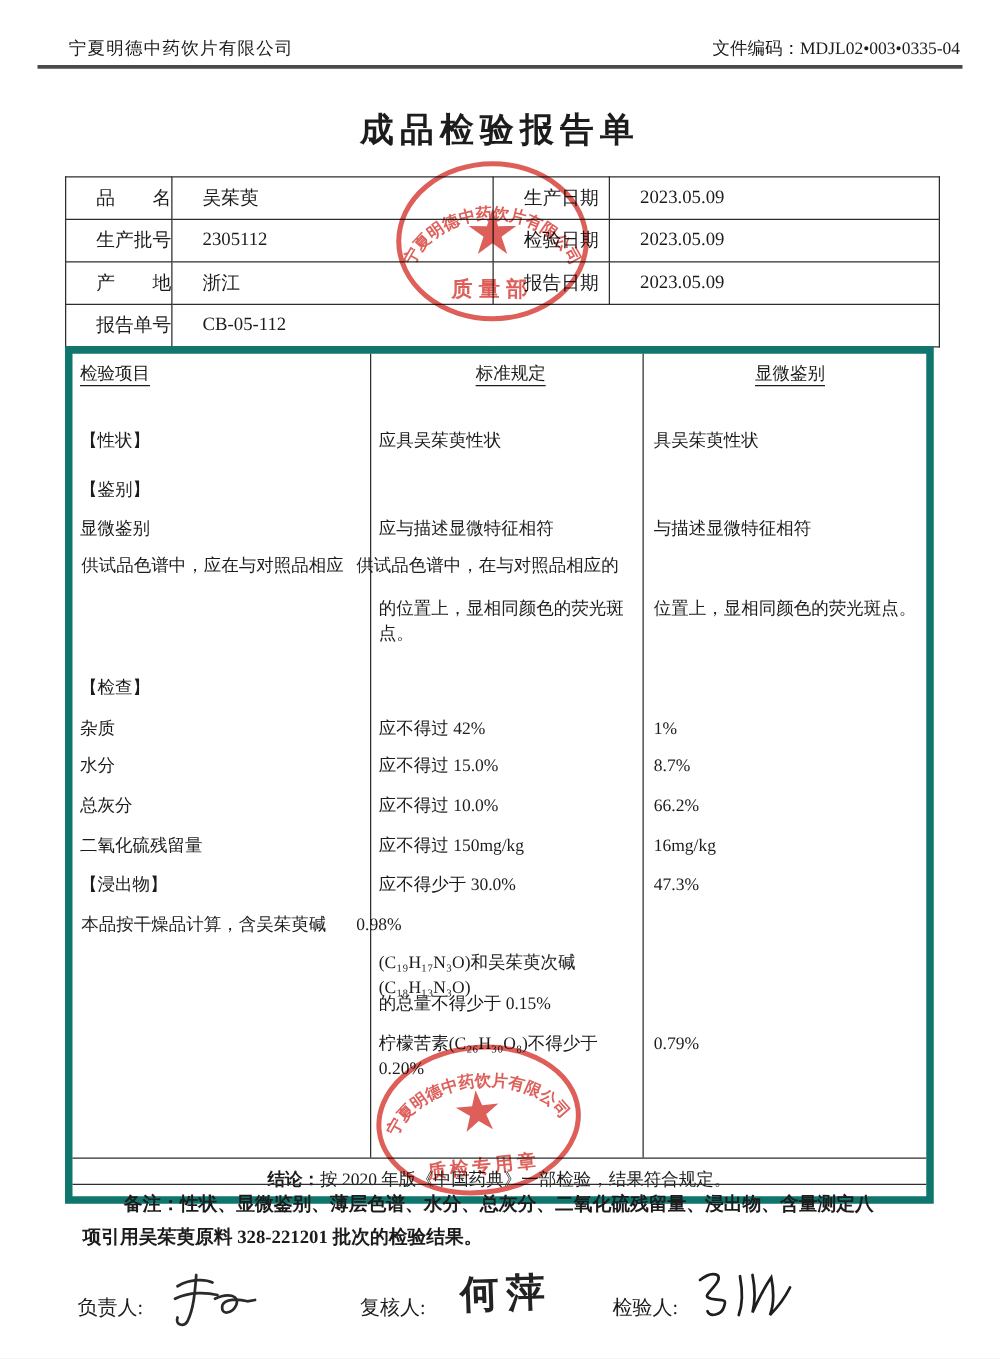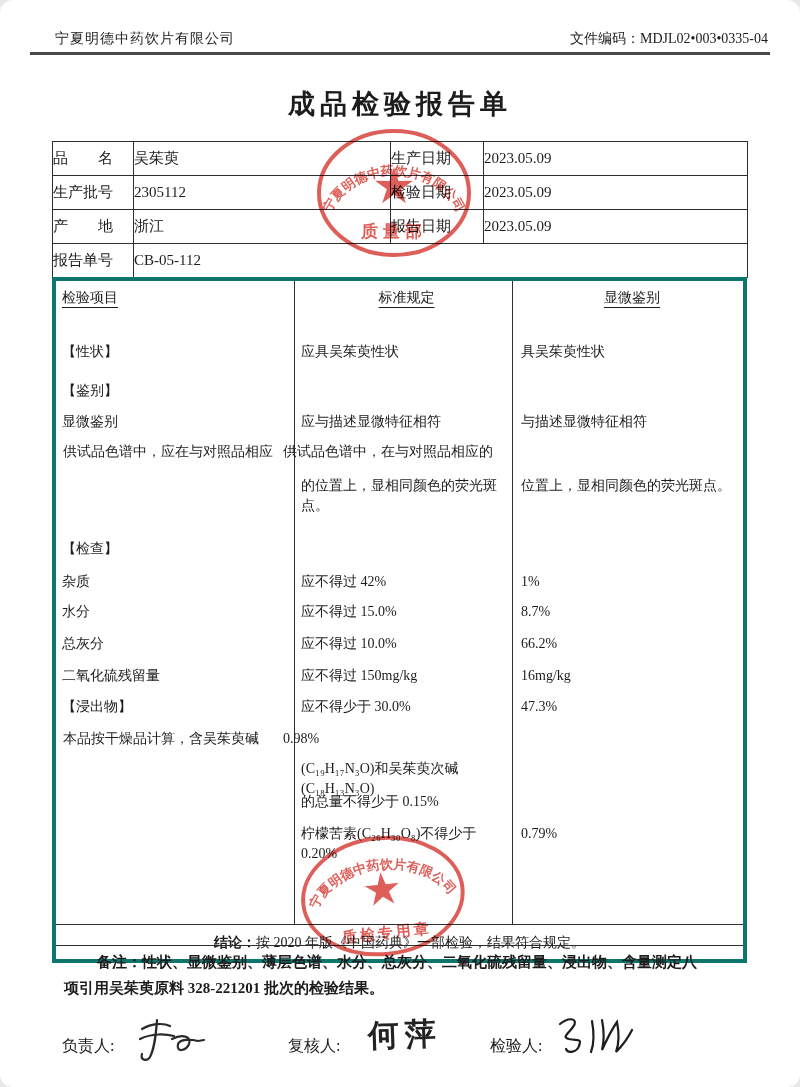--- a/index.html
+++ b/index.html
@@ -1,32 +1,32 @@
 <!DOCTYPE html>
 <html><head>
 <meta charset="utf-8">
 <style>
   html,body{margin:0;padding:0;background:#e8e8e8;}
   .page{
     position:relative;width:800px;height:1087px;background:#ffffff;
     font-family:"Liberation Serif","DejaVu Serif",serif;color:#1c1c1c;
-    margin:0 auto;overflow:hidden;border-radius:13px;
+    margin:0 auto;overflow:hidden;
   }
   .hdr-company{position:absolute;left:55px;top:30px;font-size:14px;letter-spacing:1px;}
   .hdr-code{position:absolute;right:32px;top:30px;font-size:14px;}
   .hdr-rule{position:absolute;left:30px;right:30px;top:52px;height:3px;background:#4a4a4a;}
   .title{position:absolute;left:0;top:86px;width:100%;text-align:center;
          font-size:27px;font-weight:bold;letter-spacing:5px;}
   
   .info-table{position:absolute;left:52px;top:141px;border-collapse:collapse;table-layout:fixed;}
-  .info-table td{border:1px solid #2e2e2e;height:33px;font-size:15px;padding:0 0 0 0;
+  .info-table td{border:1px solid #2e2e2e;height:33px;font-size:15px;padding:0 0 0 24px;
                  white-space:nowrap;overflow:hidden;}
   
   .insp{position:absolute;left:52px;top:277px;width:695px;height:686px;
-        border:4px solid #0f766e;box-sizing:border-box;font-size:14px;}
+        border:6px solid #0f766e;box-sizing:border-box;font-size:14px;}
   .vdiv{position:absolute;top:0;width:1px;height:643px;background:#2e2e2e;}
   .irow{position:absolute;left:0;width:100%;display:flex;line-height:20px;}
   .c1{width:238px;padding-left:6px;box-sizing:border-box;}
   .c2{width:218px;padding-left:7px;box-sizing:border-box;}
   .c3{flex:1;padding-left:9px;box-sizing:border-box;}
   .hcell{text-decoration:underline;text-underline-offset:5px;}
   .tc{text-align:center;}
   .concl{position:absolute;left:0;top:643px;width:100%;height:37px;border-top:1px solid #2e2e2e;
          box-sizing:border-box;text-align:center;font-size:14px;line-height:36px;}
   .concl b{font-weight:bold;}

